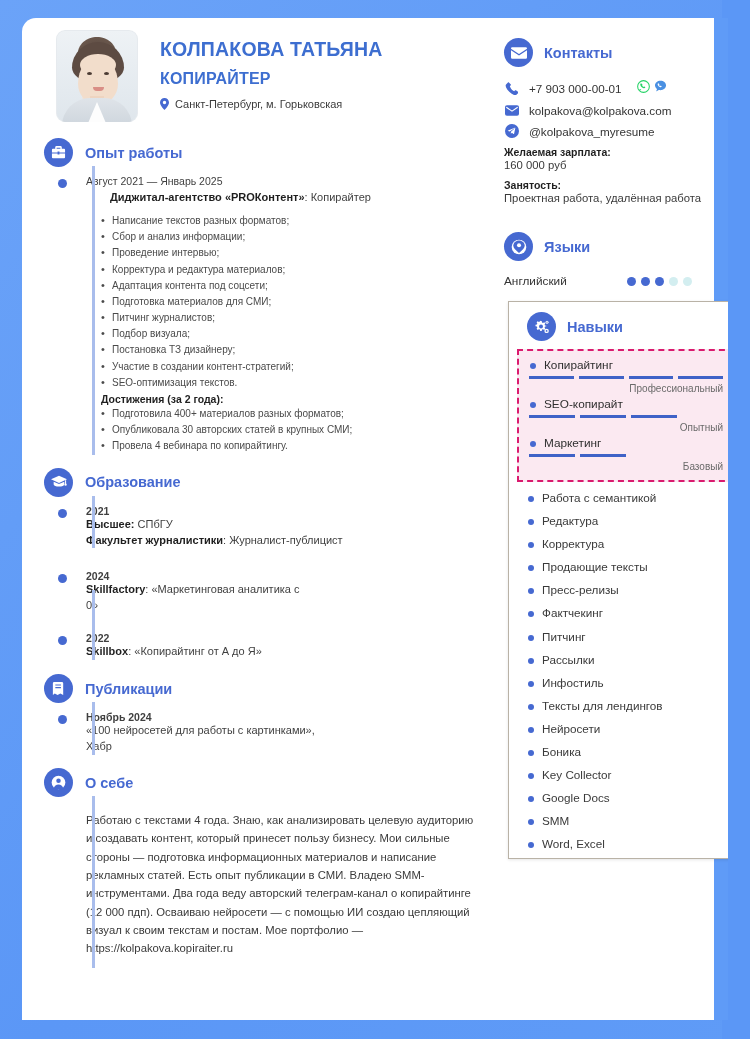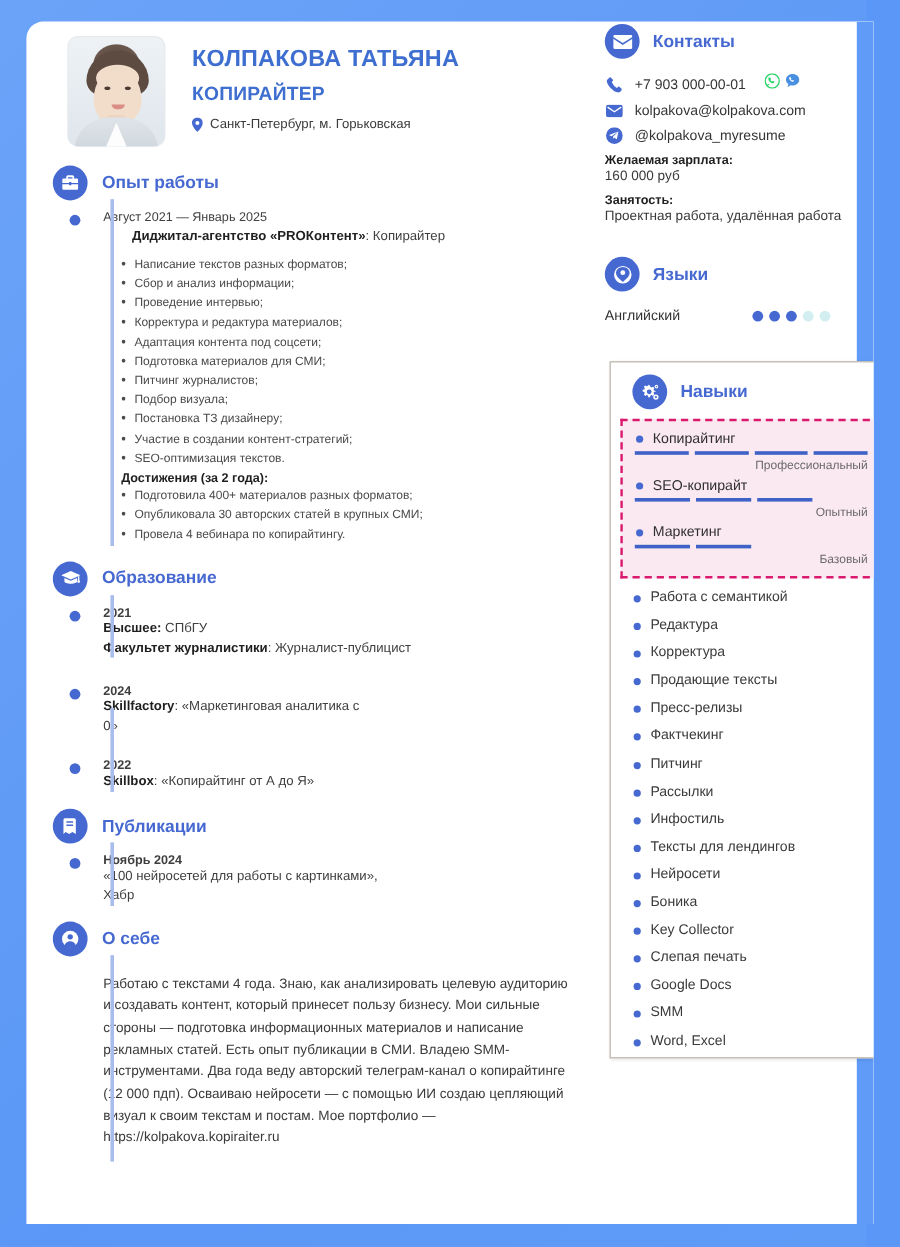--- a/index.html
+++ b/index.html
@@ -334,21 +334,21 @@
             <div class="entry nodot">
               <div class="about">Работаю с текстами 4 года. Знаю, как анализировать целевую аудиторию и создавать контент, который принесет пользу бизнесу. Мои сильные стороны — подготовка информационных материалов и написание рекламных статей. Есть опыт публикации в СМИ. Владею SMM-инструментами. Два года веду авторский телеграм-канал о копирайтинге (12 000 пдп). Осваиваю нейросети — с помощью ИИ создаю цепляющий визуал к своим текстам и постам. Мое портфолио — https://kolpakova.kopiraiter.ru</div>
             </div>
           </div>
         </div>
       </div>
     </div>
 
     <div class="right-col">
 
-      <div class="rsec" style="padding-top:2px;">
+      <div class="rsec" style="padding-top:20px;">
         <div class="rsec-head">
           <span class="sec-ico">
             <svg width="16" height="12" viewBox="0 0 18 13" fill="#fff">
                 <path d="M1.4 0h15.2A1.4 1.4 0 0 1 18 1.4v.3L9 7.5 0 1.7V1.4A1.4 1.4 0 0 1 1.4 0zM0 3.5l9 5.8 9-5.8v8.1A1.4 1.4 0 0 1 16.6 13H1.4A1.4 1.4 0 0 1 0 11.6V3.5z"></path>
               </svg>
           </span>
           <span class="rsec-title">Контакты</span>
         </div>
         <div class="contacts">
           <div class="crow">
@@ -481,21 +481,20 @@
           <li>Продающие тексты</li>
           <li>Пресс-релизы</li>
           <li>Фактчекинг</li>
           <li>Питчинг</li>
           <li>Рассылки</li>
           <li>Инфостиль</li>
           <li>Тексты для лендингов</li>
           <li>Нейросети</li>
           <li>Боника</li>
           <li>Key Collector</li>
-          <li>Слепая печать</li>
           <li>Google Docs</li>
           <li>SMM</li>
           <li style="padding-bottom:0;">Word, Excel</li>
         </ul>
       </div>
     </div>
 
   </div>
 </div>
 

